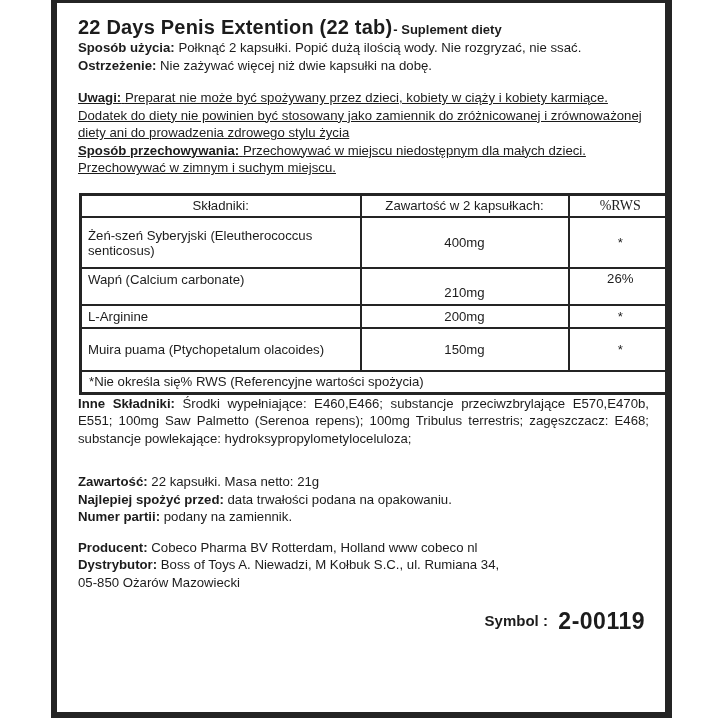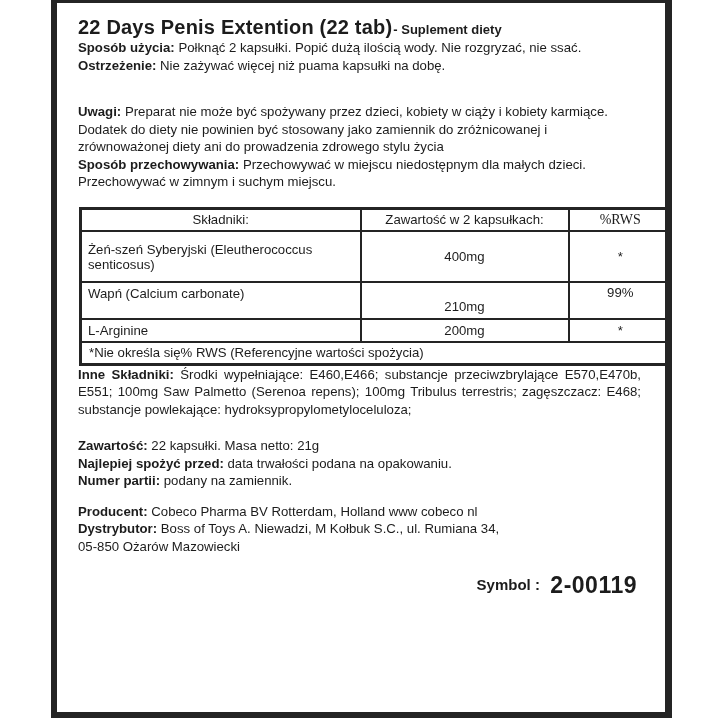--- a/index.html
+++ b/index.html
@@ -11,21 +11,21 @@
     color: #1c1c1c;
     -webkit-font-smoothing: antialiased;
   }
   .frame {
     position: absolute;
     left: 51px; top: 0;
     width: 621px; height: 718px;
     background: #ffffff;
     border: solid #242424;
     border-width: 3px 7px 6px 6px;
-    padding: 13px 24px 0 21px;
+    padding: 13px 16px 0 21px;
     overflow: hidden;
   }
   .title-row { white-space: nowrap; }
   .title-main {
     font-size: 20px;
     font-weight: bold;
     letter-spacing: 0.2px;
   }
   .title-suffix {
     font-size: 13px;
@@ -33,21 +33,21 @@
     margin-left: 1px;
   }
   p.line {
     font-size: 13.2px;
     line-height: 17.5px;
     margin: 0;
   }
   .b { font-weight: bold; }
   .sec-usage   { margin-top: 21px; }
   .sec-warning { margin-top: 18px; }
-  .sec-notes   { margin-top: 29px; }
+  .sec-notes   { margin-top: 15px; text-decoration: underline; }
   .sec-notes p { margin: 0; }
 
   table.ingredients {
     margin-top: 16px;
     margin-left: 1px;
     width: 592px;
     border-collapse: collapse;
     table-layout: fixed;
     border: 3px solid #242424;
     font-size: 13.2px;
@@ -70,21 +70,21 @@
   tr.r2 td.amount { vertical-align: bottom; padding-bottom: 4px; }
   tr.r2 td.rws { vertical-align: top; padding-top: 2px; }
   tr.r3 td { height: 23px; }
   tr.r4 td { height: 43px; }
   tr.rfoot td { height: 22px; text-align: left; padding-left: 7px; }
 
   .sec-inne {
     margin-top: 17px;
     text-align: justify;
   }
-  .sec-contents  { margin-top: 19px; }
+  .sec-contents  { margin-top: 26px; }
   .sec-producer  { margin-top: 13px; }
   .producer-city { margin-left: 174px; }
 
   .symbol-row {
     margin-top: 17px;
     text-align: right;
     padding-right: 4px;
     white-space: nowrap;
   }
   .symbol-label {
@@ -109,21 +109,21 @@
     <span class="title-main">22 Days Penis Extention (22 tab)</span><span class="title-suffix">- Suplement diety</span>
   </div>
 
   <p class="line sec-usage">
     <span class="b">Sposób użycia:</span>
     <span>Połknąć 2 kapsułki. Popić dużą ilością wody. Nie rozgryzać, nie ssać.</span>
   </p>
 
   <p class="line sec-warning">
     <span class="b">Ostrzeżenie:</span>
-    <span>Nie zażywać więcej niż puama kapsułki na dobę.</span>
+    <span>Nie zażywać więcej niż dwie kapsułki na dobę.</span>
   </p>
 
   <div class="sec-notes">
     <p class="line">
       <span class="b">Uwagi:</span>
       <span>Preparat nie może być spożywany przez dzieci, kobiety w ciąży i kobiety karmiące. Dodatek do diety nie powinien być stosowany jako zamiennik do zróżnicowanej i zrównoważonej diety ani do prowadzenia zdrowego stylu życia</span>
     </p>
     <p class="line">
       <span class="b">Sposób przechowywania:</span>
       <span>Przechowywać w miejscu niedostępnym dla małych dzieci. Przechowywać w zimnym i suchym miejscu.</span>
@@ -143,27 +143,32 @@
       <th class="hdr hdr-rws">%RWS</th>
     </tr>
     <tr class="r1">
       <td class="name">Żeń-szeń Syberyjski (Eleutherococcus senticosus)</td>
       <td class="center">400mg</td>
       <td class="center">*</td>
     </tr>
     <tr class="r2">
       <td class="name">Wapń (Calcium carbonate)</td>
       <td class="center amount">210mg</td>
-      <td class="center rws">99%</td>
+      <td class="center rws">26%</td>
     </tr>
     <tr class="r3">
       <td class="name">L-Arginine</td>
       <td class="center">200mg</td>
       <td class="center">*</td>
     </tr>
+    <tr class="r4">
+      <td class="name">Muira puama (Ptychopetalum olacoides)</td>
+      <td class="center">150mg</td>
+      <td class="center">*</td>
+    </tr>
     <tr class="rfoot">
       <td colspan="3">*Nie określa się% RWS (Referencyjne wartości spożycia)</td>
     </tr>
   </tbody>
     </table>
 
   <p class="line sec-inne">
     <span class="b">Inne Składniki:</span>
     <span>Środki wypełniające: E460,E466; substancje przeciwzbrylające E570,E470b, E551; 100mg Saw Palmetto (Serenoa repens); 100mg Tribulus terrestris; zagęszczacz: E468; substancje powlekające: hydroksypropylometyloceluloza;</span>
   </p>

